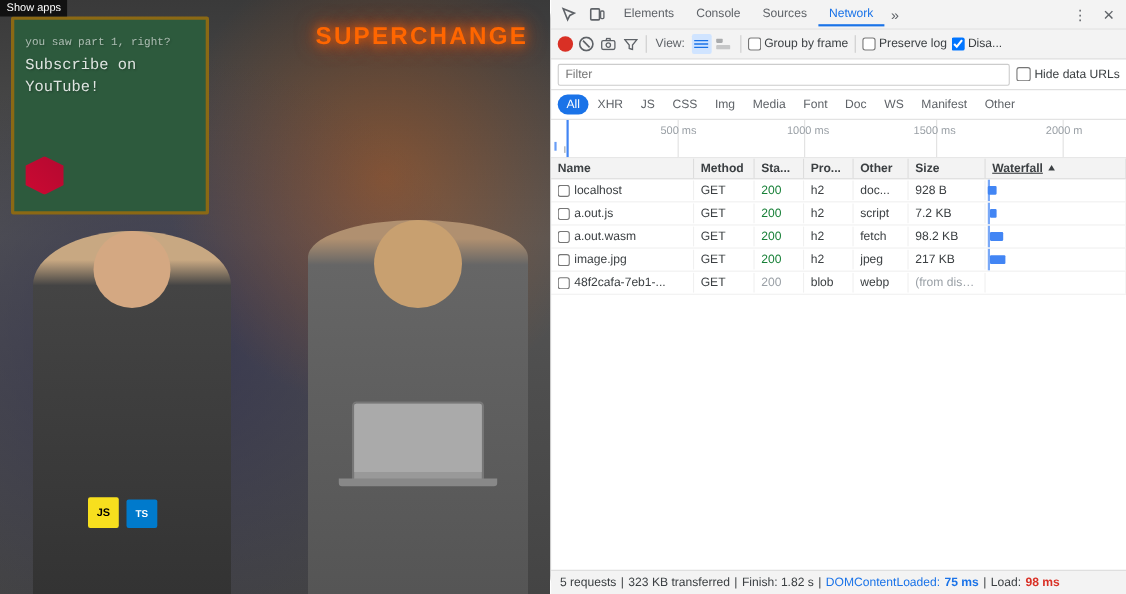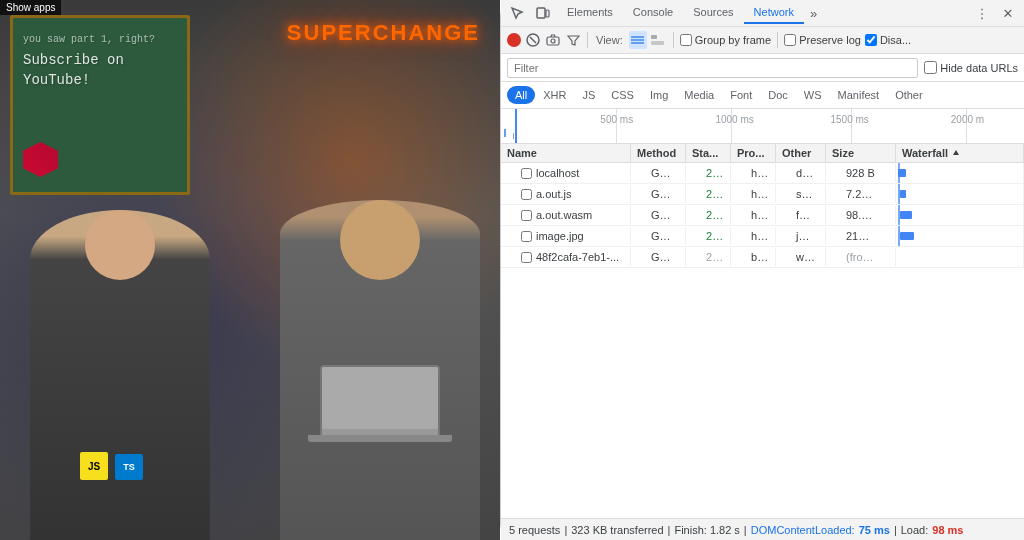--- a/index.html
+++ b/index.html
@@ -287,30 +287,30 @@
       white-space: nowrap;
       cursor: pointer;
       user-select: none;
     }
     .col-name { width: 130px; flex-shrink: 0; }
     .col-method { width: 55px; flex-shrink: 0; }
     .col-status { width: 45px; flex-shrink: 0; }
     .col-proto { width: 45px; flex-shrink: 0; }
     .col-type { width: 50px; flex-shrink: 0; }
     .col-size { width: 70px; flex-shrink: 0; }
-    .col-waterfall { flex: 1; }
+    .col-waterfall { flex: 1; text-decoration: underline; }
 
     .table-row {
       display: flex;
       border-bottom: 1px solid #f0f0f0;
       cursor: pointer;
       align-items: center;
     }
     .td {
-      padding: 3px 20px;
+      padding: 3px 6px;
       font-size: 11px;
       color: #3c4043;
       border-right: 1px solid #f0f0f0;
       white-space: nowrap;
       overflow: hidden;
       text-overflow: ellipsis;
     }
     .td.status-ok { color: #188038; }
     .td.status-grey { color: #9aa0a6; }
 

